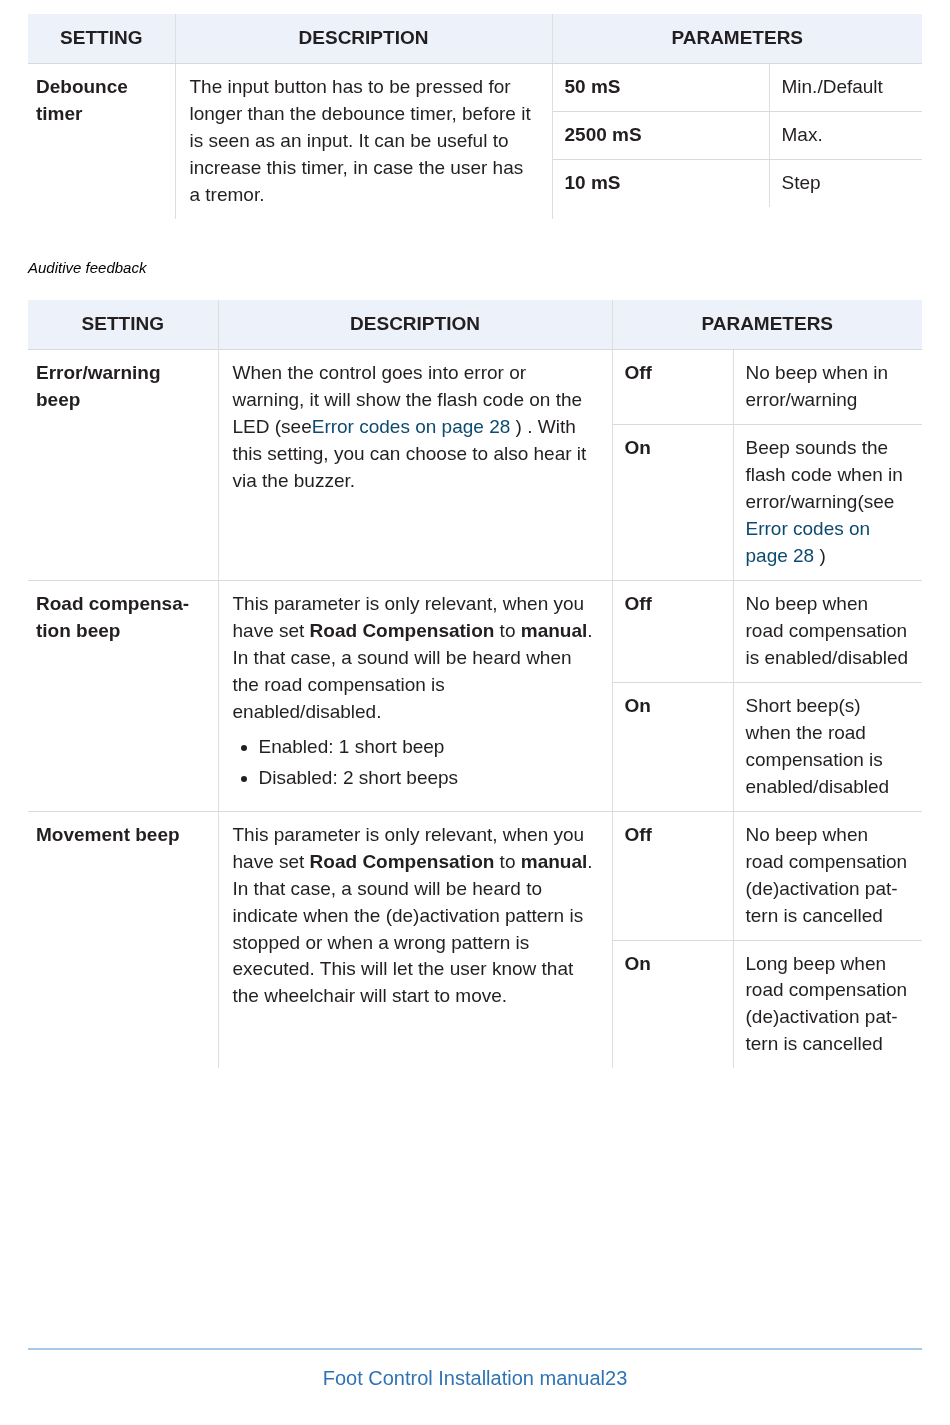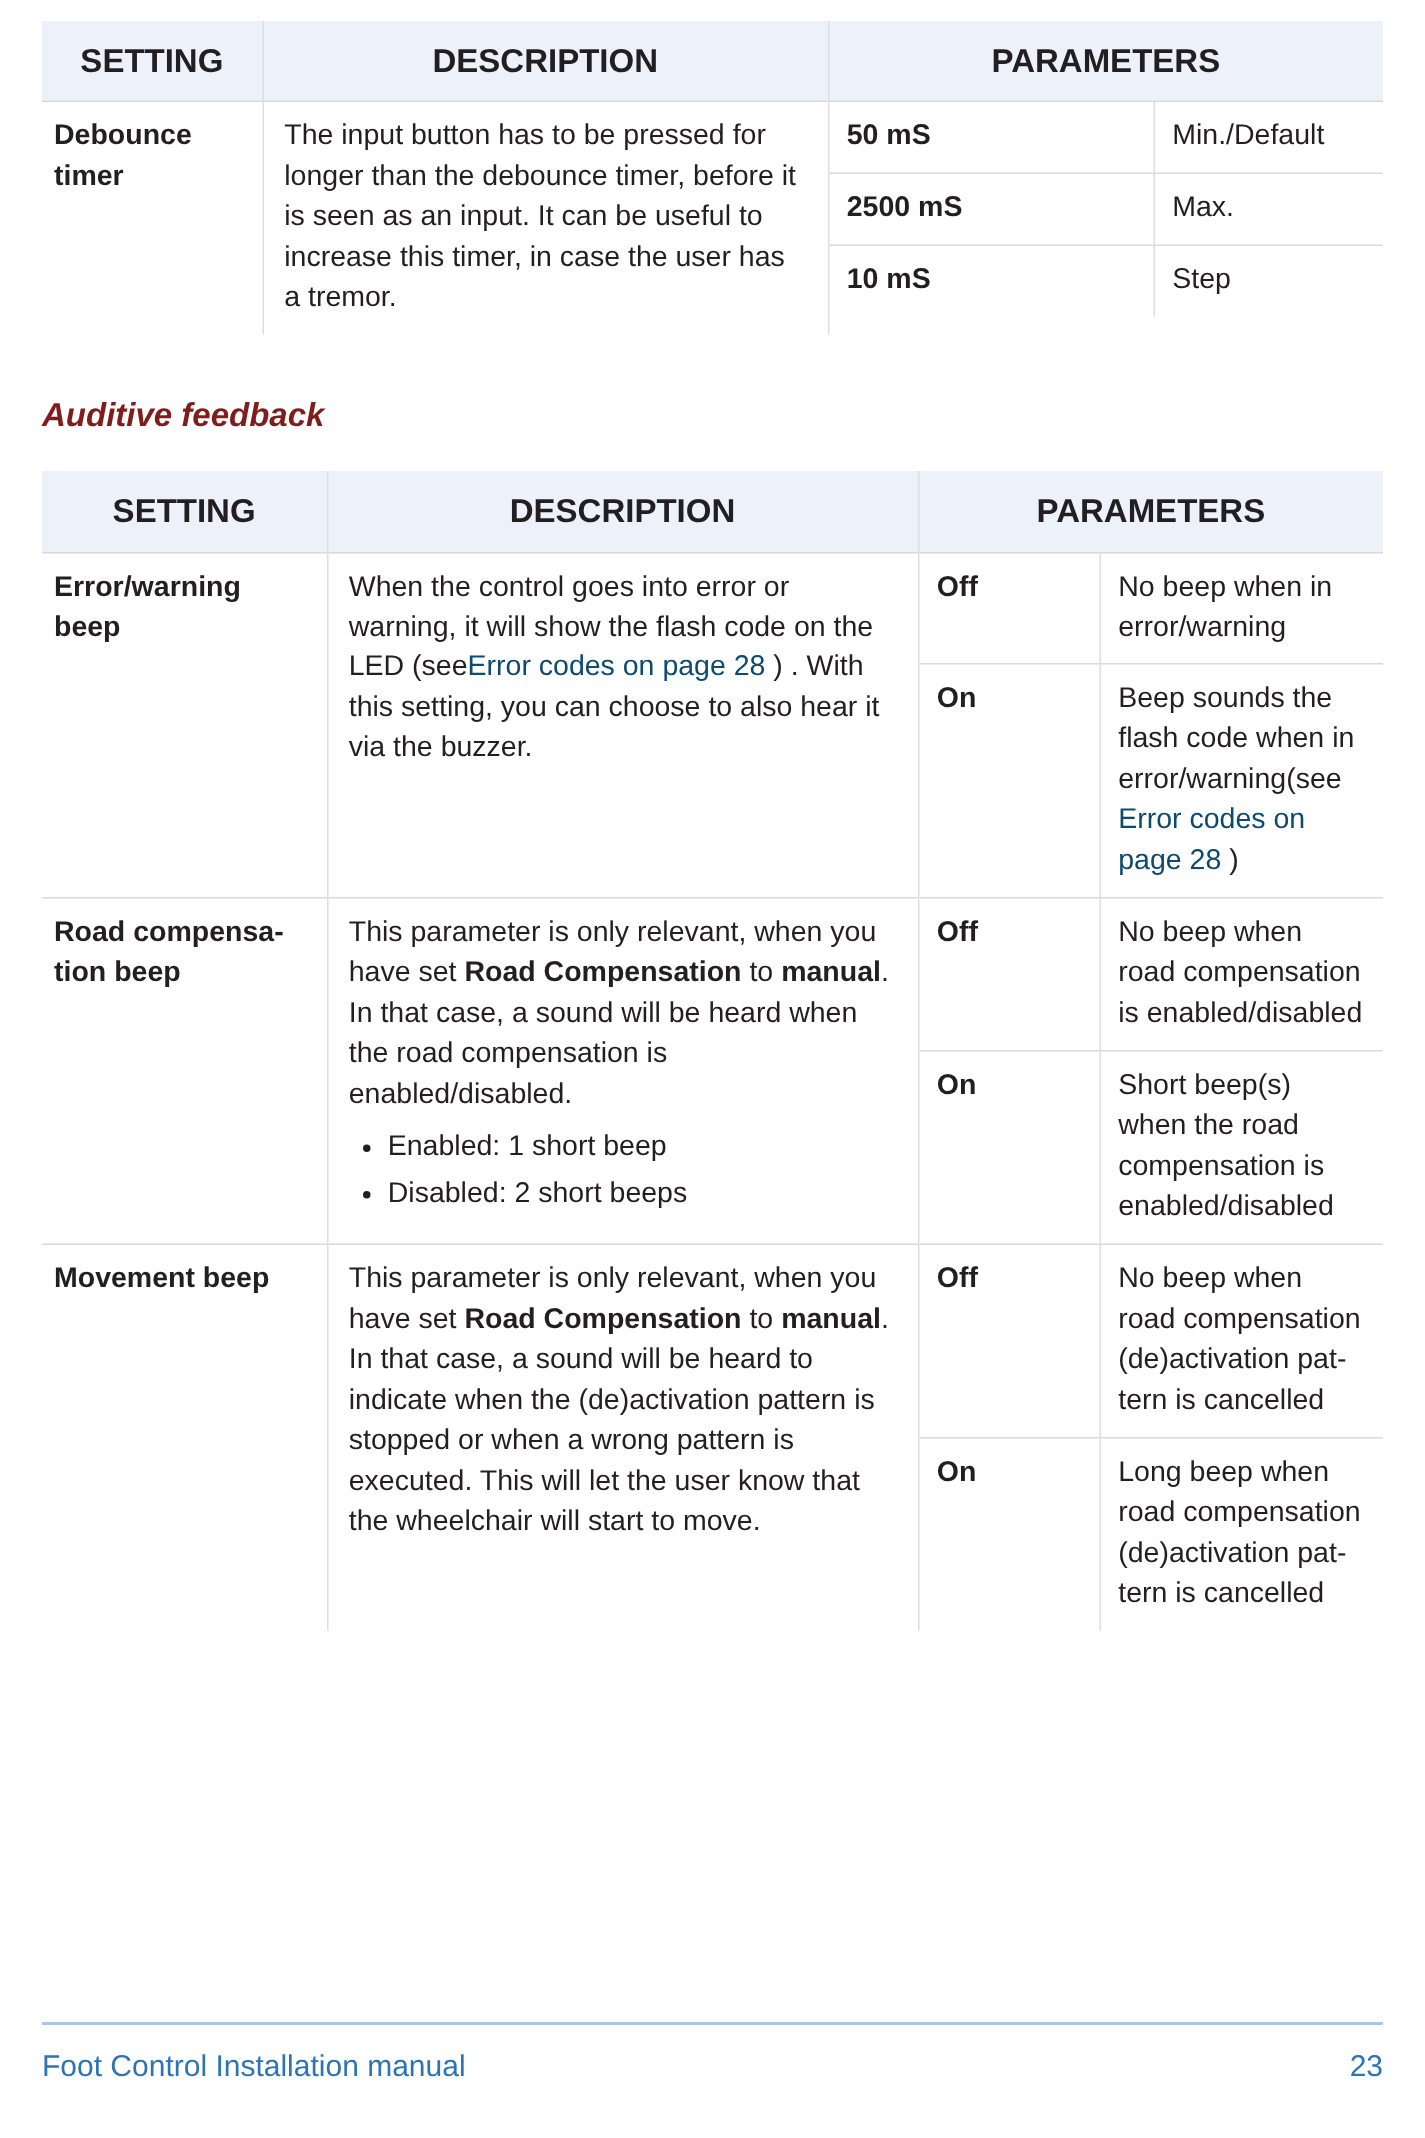--- a/index.html
+++ b/index.html
@@ -15,21 +15,21 @@
   .content { padding: 14px 28px 0 28px; }
 
   table.settings {
     width: 894px;
     border-collapse: collapse;
     table-layout: fixed;
   }
   table.settings th {
     background: #edf2fa;
     font-weight: bold;
-    font-size: 22px;
+    font-size: 19px;
     text-align: center;
     padding: 11px 8px;
     border-bottom: 1px solid #d9d9d9;
   }
   table.settings th + th,
   table.settings td + td { border-left: 1px solid #dedede; }
   table.settings td {
     vertical-align: top;
     border-top: 1px solid #d9d9d9;
   }
@@ -44,37 +44,37 @@
   .pval.bold { font-weight: bold; }
   .plabel { flex: 1 1 auto; border-left: 1px solid #dedede; padding: 10px 12px; }
 
   .t1 .pval { width: 188px; }
   .t2 .pval { width: 92px; }
 
   .bold { font-weight: bold; }
   a.doclink { color: #0c4a6e; text-decoration: none; cursor: pointer; }
 
   h2.section {
-    color: #7f1d1d;
-    font-size: 22px;
-    font-weight: bold;
+    color: #000000;
+    font-size: 15px;
+    font-weight: normal;
     font-style: italic;
     margin: 38px 0 22px 0;
   }
 
   ul.desc-bullets { margin: 8px 0 0 0; padding-left: 26px; }
   ul.desc-bullets li { margin-bottom: 4px; }
 
   .footer {
     position: absolute;
     left: 28px; right: 28px; top: 1348px;
     border-top: 2px solid #a9c7e7;
     padding-top: 14px;
     display: flex;
-    justify-content: space-between;
+    justify-content: center;
     color: #2e74b5;
     font-size: 20px;
   }
 </style>
 </head>
 <body>
 
 <div class="content">
 
   <table class="settings t1">

